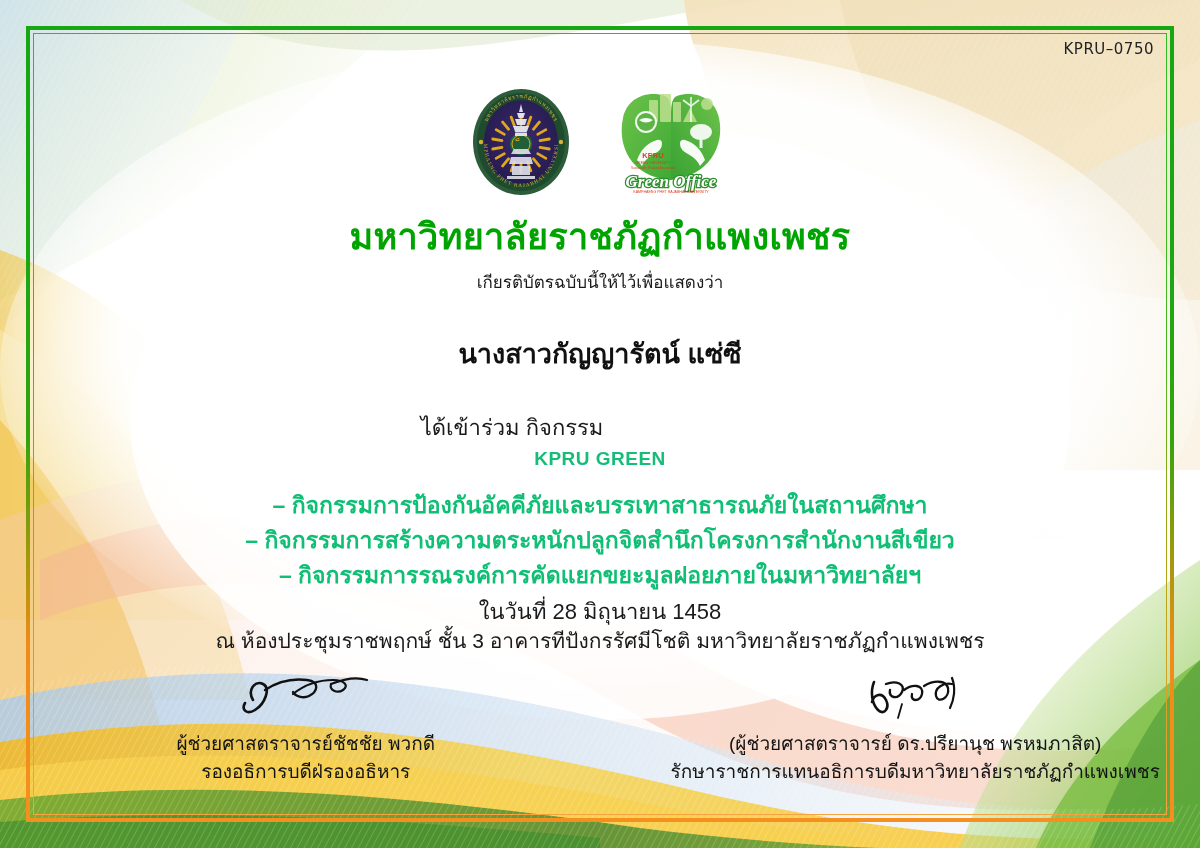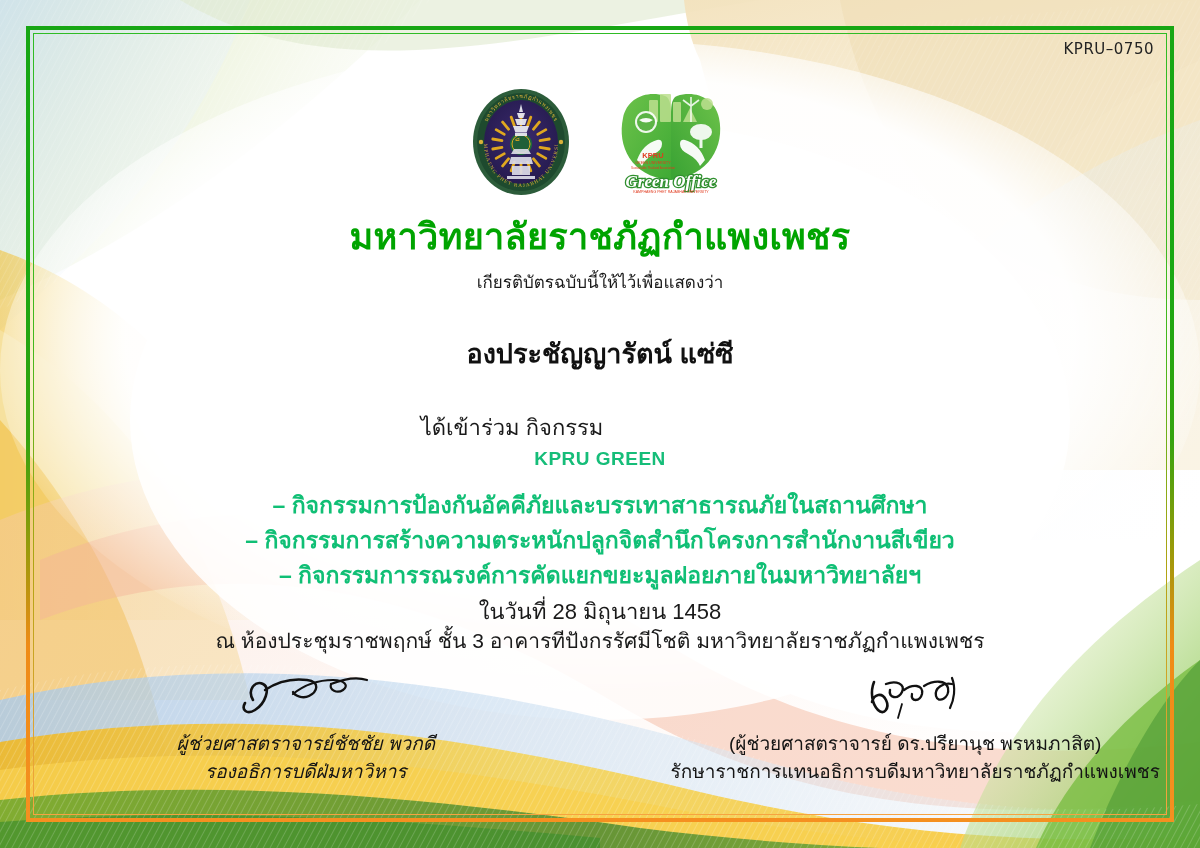--- a/index.html
+++ b/index.html
@@ -191,21 +191,21 @@
     top: 668px;
     left: 0;
     width: 1200px;
     display: flex;
   }
   .sig-block {
     flex: 1;
     text-align: center;
     position: relative;
   }
-  .sig-left  { padding-left: 21px; font-style: italic; }
+  .sig-left  { padding-left: 21px; }
   .sig-right { padding-left: 40px; }
   .sig-mark {
     height: 62px;
     display: flex;
     align-items: center;
     justify-content: center;
   }
   .sig-name {
     font-size: 19px;
     color: #141414;
@@ -482,21 +482,21 @@
           <text x="58" y="99" text-anchor="middle" font-size="17" font-weight="bold" fill="#ffffff" stroke="#2f8f2e" stroke-width="2.6" paint-order="stroke" font-family="'Liberation Serif',serif" font-style="italic">Green Office</text>
           <text x="58" y="105" text-anchor="middle" font-size="3.6" fill="#e03a1e" font-family="'Liberation Sans',sans-serif">KAMPHAENG PHET RAJABHAT UNIVERSITY</text>
         </g>
       </svg>
     </div>
 
     <div class="org-name">มหาวิทยาลัยราชภัฏกำแพงเพชร</div>
 
     <div class="subtitle">เกียรติบัตรฉบับนี้ให้ไว้เพื่อแสดงว่า</div>
 
-    <div class="recipient">องประชัญญารัตน์ แซ่ซี</div>
+    <div class="recipient">นางสาวกัญญารัตน์ แซ่ซี</div>
 
     <div class="joined-line">ได้เข้าร่วม กิจกรรม</div>
 
     <div class="program-name">KPRU GREEN</div>
 
     <div class="activities">
       <div class="activity-item">– กิจกรรมการป้องกันอัคคีภัยและบรรเทาสาธารณภัยในสถานศึกษา</div>
       <div class="activity-item">– กิจกรรมการสร้างความตระหนักปลูกจิตสำนึกโครงการสำนักงานสีเขียว</div>
       <div class="activity-item">– กิจกรรมการรณรงค์การคัดแยกขยะมูลฝอยภายในมหาวิทยาลัยฯ</div>
     </div>
@@ -510,21 +510,21 @@
       <div class="sig-block sig-left">
         <div class="sig-mark">
           <svg width="170" height="58" viewBox="0 0 170 58">
             <path d="M32,30 C26,20 34,10 42,14 C50,18 44,34 34,40 C26,45 20,40 24,33" fill="none" stroke="#111" stroke-width="2.6" stroke-linecap="round"></path>
             <path d="M44,20 C56,12 70,8 86,10 C100,12 96,22 88,26 C82,29 74,26 72,22" fill="none" stroke="#111" stroke-width="2.4" stroke-linecap="round"></path>
             <path d="M72,24 C82,16 96,10 112,10 C124,10 128,16 122,20 C116,24 108,20 110,14" fill="none" stroke="#111" stroke-width="2.2" stroke-linecap="round"></path>
             <path d="M110,14 C120,10 134,6 146,10" fill="none" stroke="#111" stroke-width="2.2" stroke-linecap="round"></path>
           </svg>
         </div>
         <div class="sig-name">ผู้ช่วยศาสตราจารย์ชัชชัย พวกดี</div>
-        <div class="sig-title">รองอธิการบดีฝ่มหาวิหาร</div>
+        <div class="sig-title">รองอธิการบดีฝ่รองอธิหาร</div>
       </div>
 
       <div class="sig-block sig-right">
         <div class="sig-mark">
           <svg width="150" height="58" viewBox="0 0 150 58">
             <path d="M34,12 C30,22 32,34 38,40 C44,46 50,38 46,30 C42,22 34,24 32,32" fill="none" stroke="#111" stroke-width="2.6" stroke-linecap="round"></path>
             <path d="M46,14 C56,10 66,14 62,22 C58,30 48,28 50,20" fill="none" stroke="#111" stroke-width="2.4" stroke-linecap="round"></path>
             <path d="M64,20 C72,14 84,14 82,24 C80,32 70,32 72,24" fill="none" stroke="#111" stroke-width="2.3" stroke-linecap="round"></path>
             <path d="M84,16 C94,10 106,10 108,18 C110,28 98,34 96,26 C94,18 104,12 112,14" fill="none" stroke="#111" stroke-width="2.3" stroke-linecap="round"></path>
             <path d="M112,8 C116,18 114,30 110,38" fill="none" stroke="#111" stroke-width="2.2" stroke-linecap="round"></path>

